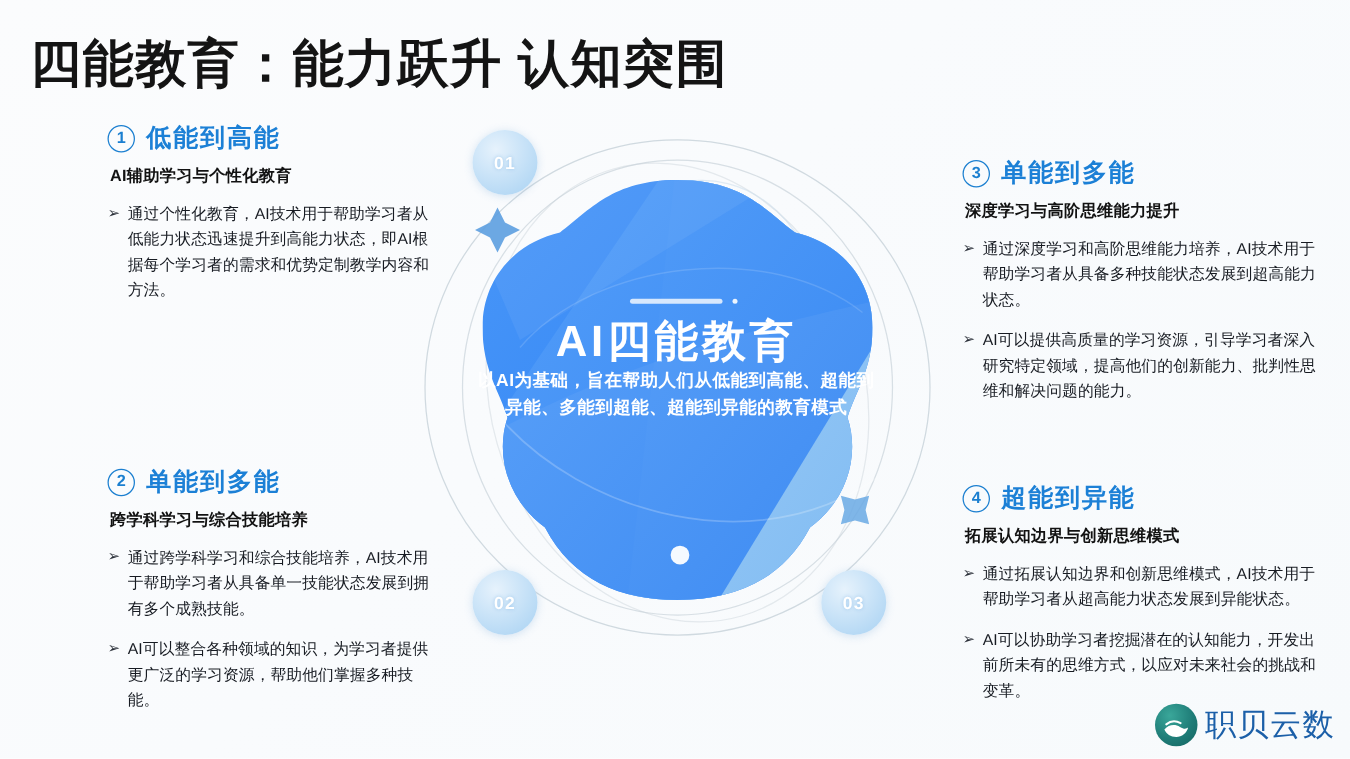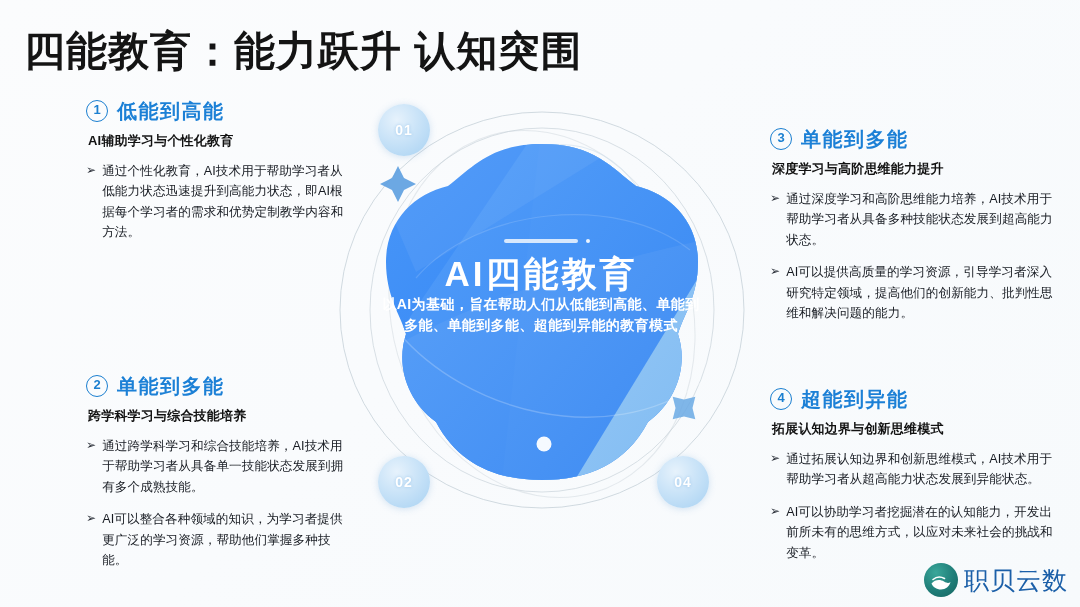--- a/index.html
+++ b/index.html
@@ -268,31 +268,31 @@
       <circle cx="218" cy="362" r="7.5" fill="#ffffff" opacity="0.95"></circle>
 
       <path d="M66,96 L72,84 L78,96 L90,102 L78,108 L72,120 L66,108 L54,102 Z" fill="#5c9fe0" opacity="0.9"></path>
 
       <path d="M352,320 L358,310 L364,320 L374,326 L364,332 L358,342 L352,332 L342,326 Z" fill="#6aa9e4" opacity="0.85" transform="rotate(45 358 326)"></path>
     </svg>
 
     <div class="blob-text">
       <div class="blob-accent"></div>
       <div class="blob-title">AI四能教育</div>
-      <div class="blob-sub">以AI为基础，旨在帮助人们从低能到高能、单能到多能、单能到多能、超能到异能的教育模式</div>
+      <div class="blob-sub">以AI为基础，旨在帮助人们从低能到高能、超能到异能、多能到超能、超能到异能的教育模式</div>
     </div>
 
     <div class="badge badge-01">
       <span>01</span>
     </div>
     <div class="badge badge-02">
       <span>02</span>
     </div>
     <div class="badge badge-03">
-      <span>04</span>
+      <span>03</span>
     </div>
   </div>
 
   <div class="block block-left b1">
     <div class="head">
       <span class="num-circle">1</span>
       <span class="head-title">低能到高能</span>
     </div>
     <div class="sub">AI辅助学习与个性化教育</div>
     <div class="bullet">

